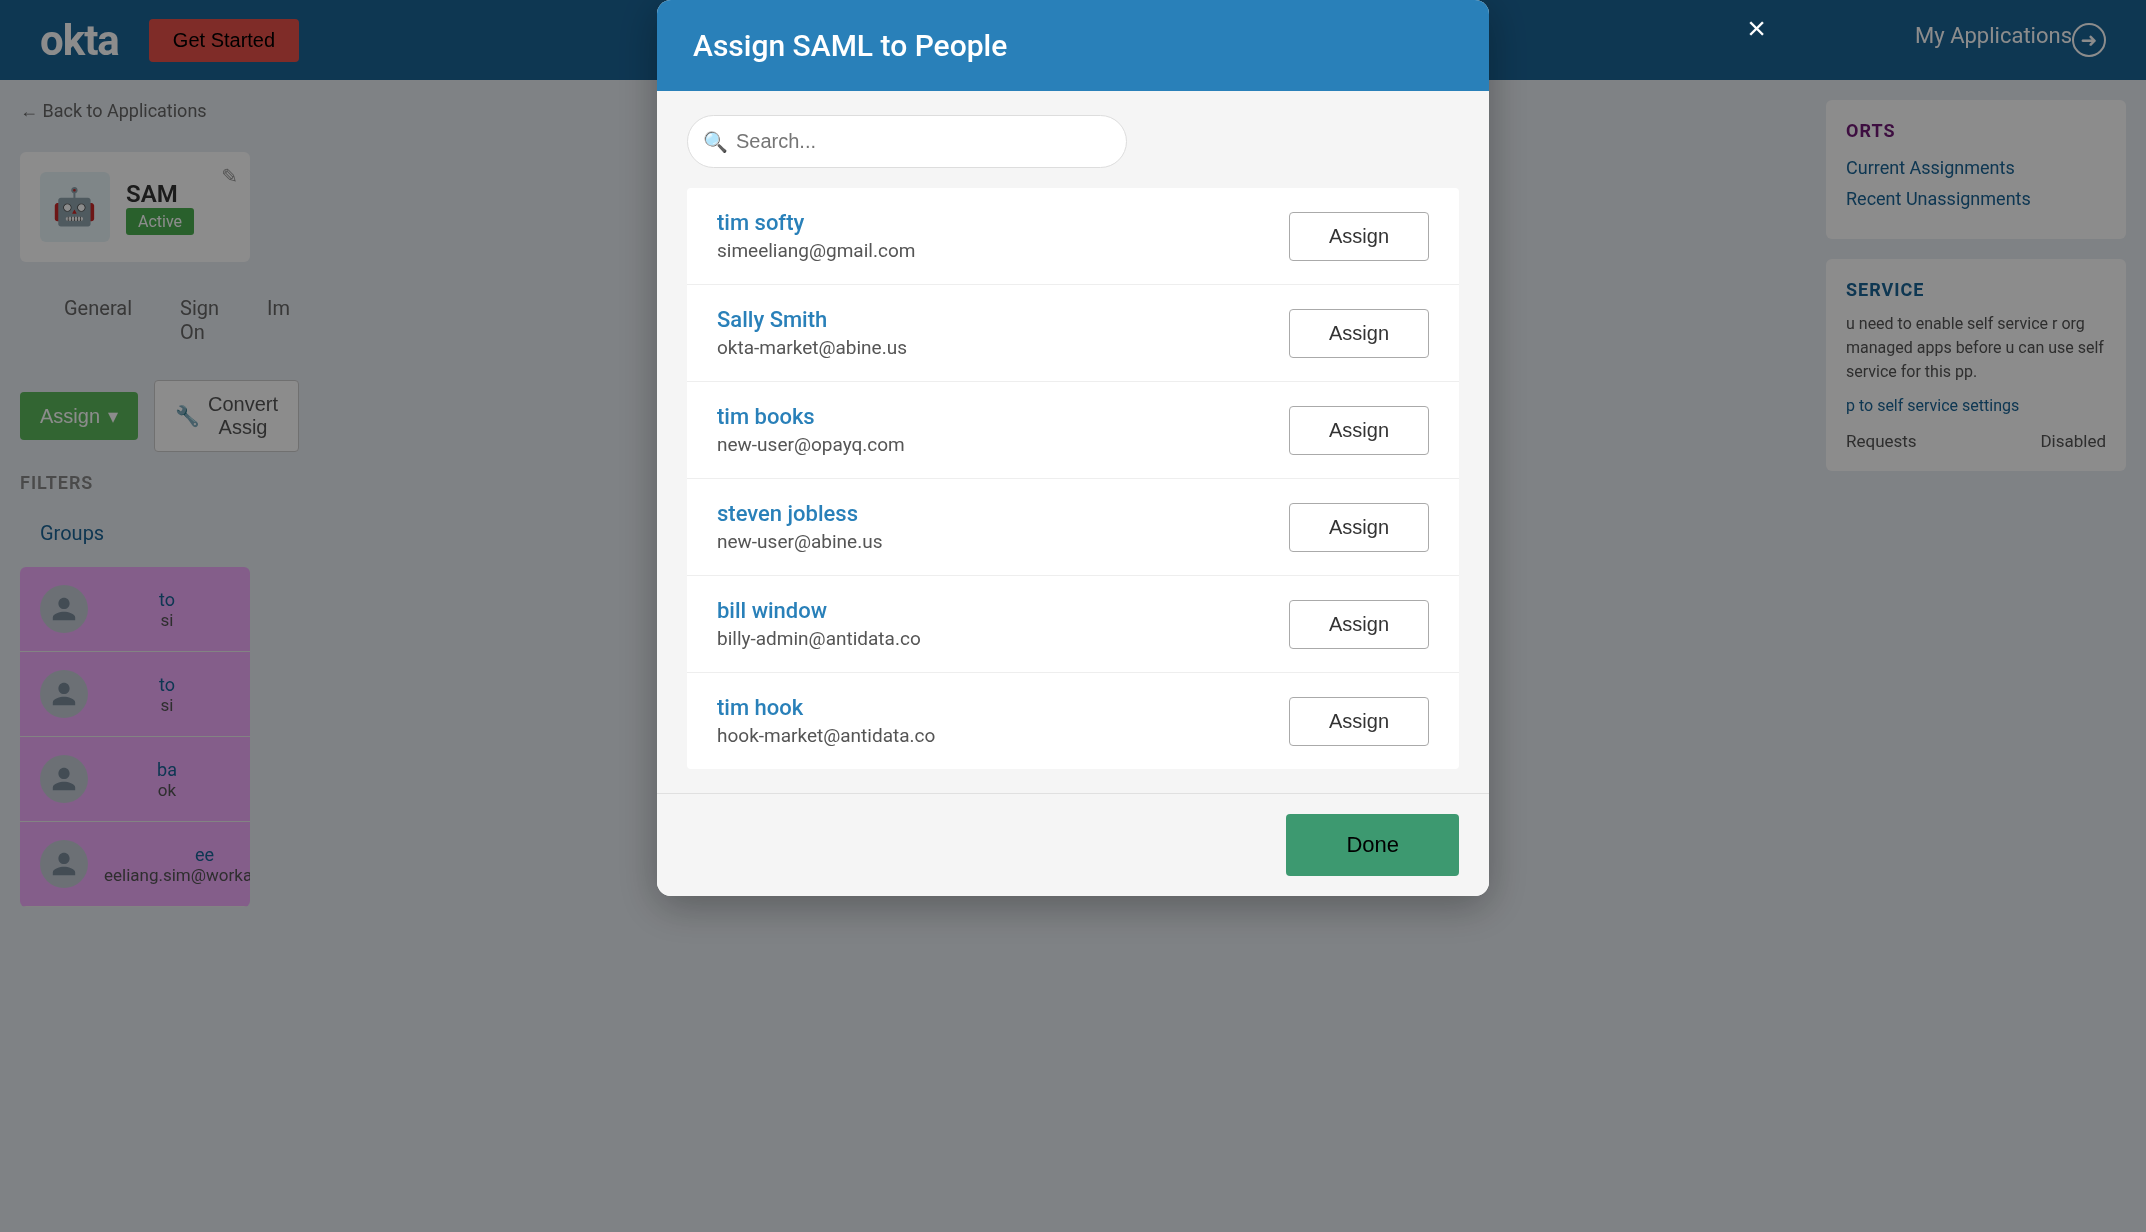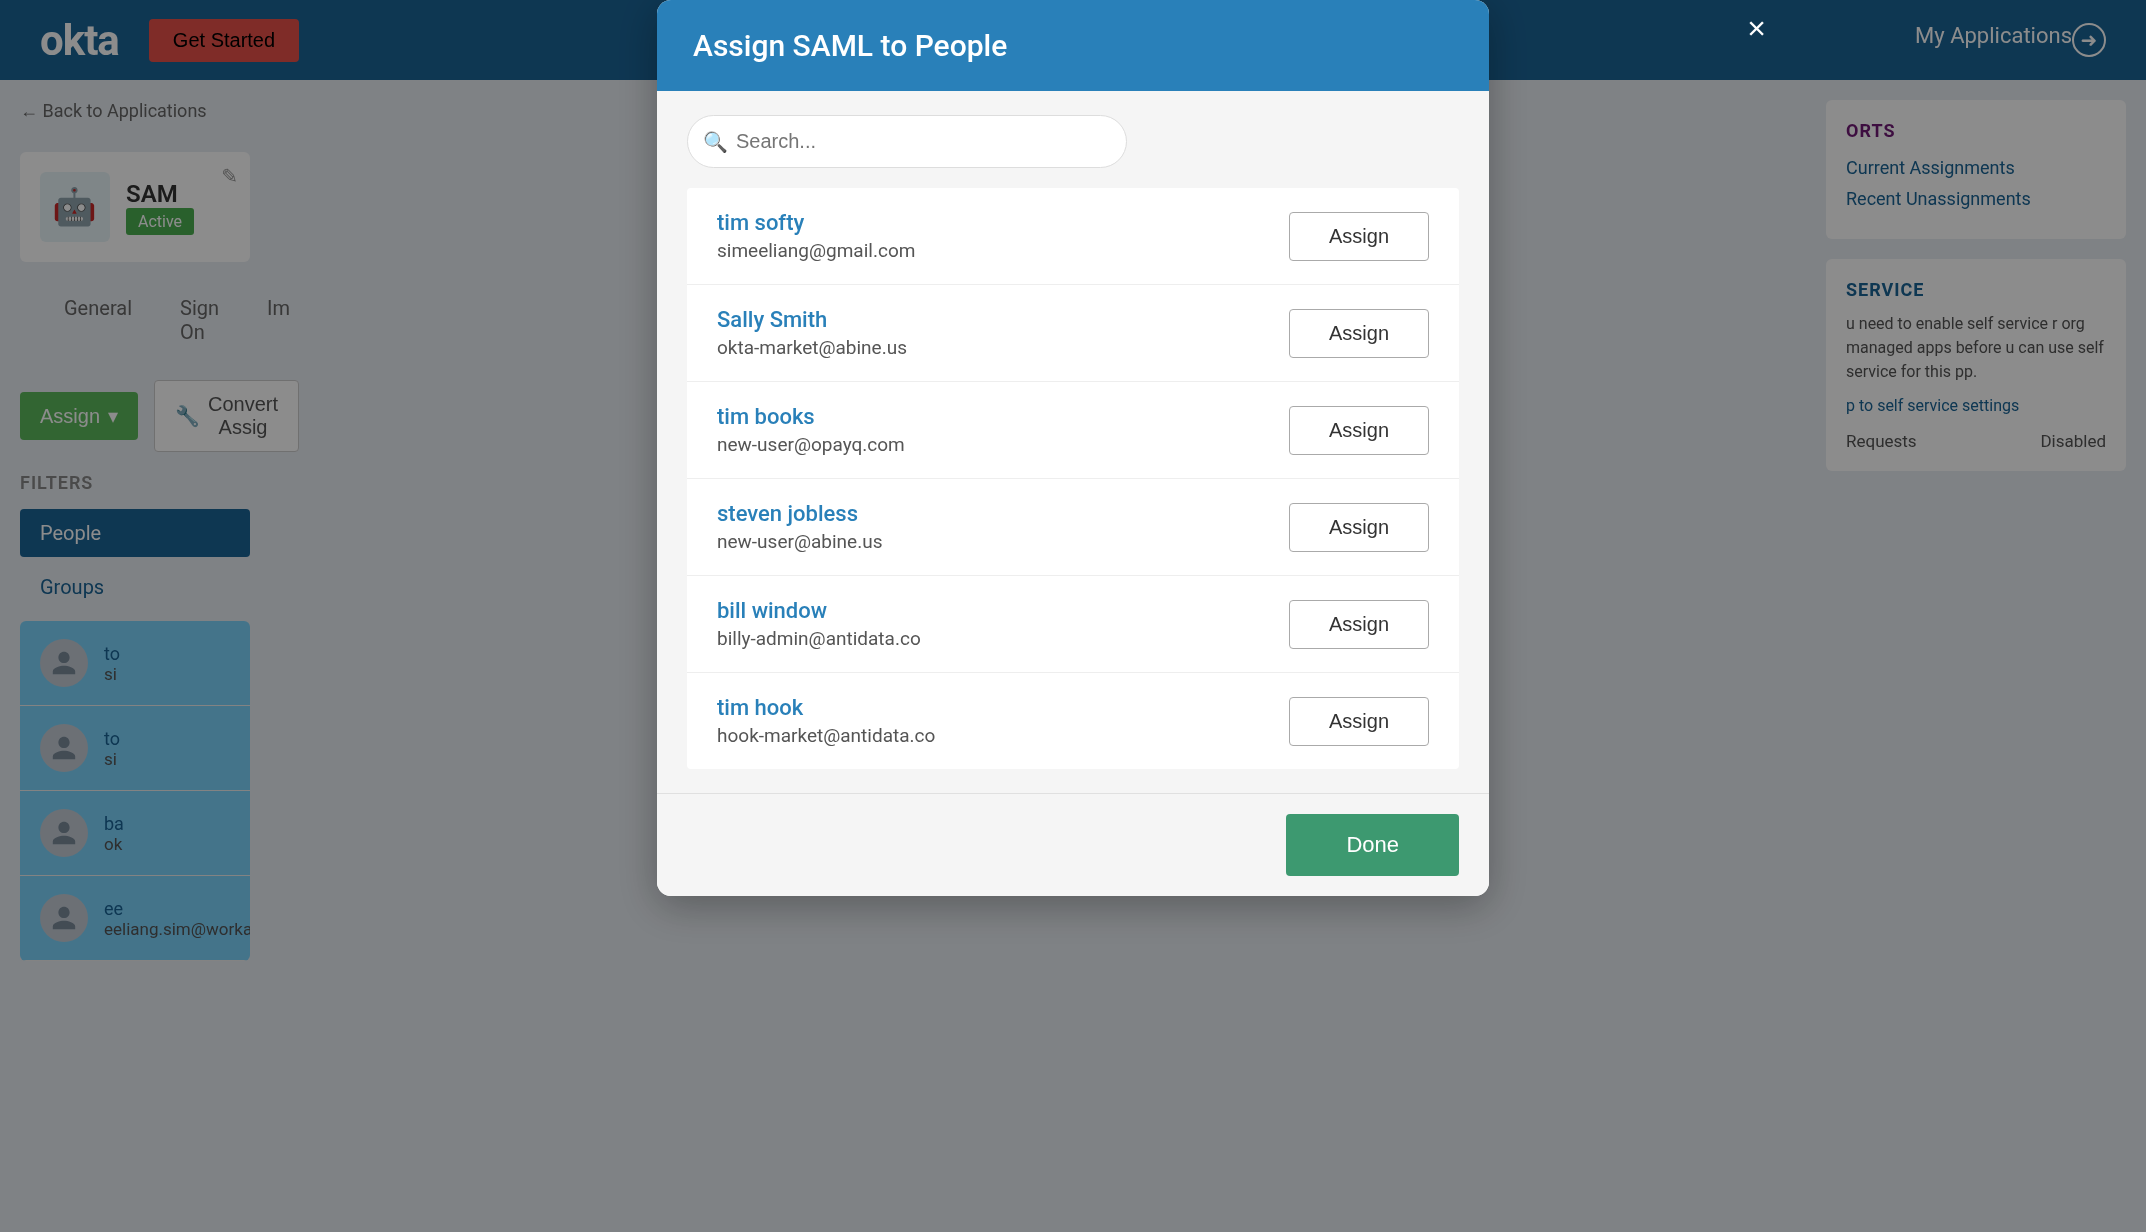--- a/index.html
+++ b/index.html
@@ -184,23 +184,24 @@
       padding: 12px 20px;
       font-size: 20px;
       cursor: pointer;
       display: flex;
       align-items: center;
       gap: 8px;
     }
 
     
     .user-list {
-      background: #7dd3fc;
+      background: #f0abfc;
       border-radius: 6px;
       overflow: hidden;
+      text-align: center;
     }
     .user-row {
       display: flex;
       align-items: center;
       padding: 18px 20px;
       border-bottom: 1px solid #eee;
       gap: 16px;
     }
     .user-avatar {
       width: 48px;
@@ -372,21 +373,21 @@
     
     .modal-footer {
       background: #f5f5f5;
       padding: 20px 30px;
       display: flex;
       justify-content: flex-end;
       border-top: 1px solid #e0e0e0;
     }
     .done-btn {
       background: #3d9970;
-      color: #ffffff;
+      color: #000000;
       border: none;
       border-radius: 4px;
       padding: 18px 60px;
       font-size: 22px;
       cursor: pointer;
     }
 
     
     .screen-close {
       position: fixed;
@@ -439,21 +440,20 @@
         <span>▾</span>
       </button>
       <button class="convert-btn">
         <span>🔧</span>
         <span>Convert Assig</span>
       </button>
     </div>
 
     <div style="margin-top:10px;">
       <div class="filters-label">FILTERS</div>
-      <div class="filter-item-active">People</div>
       <div class="filter-item">Groups</div>
     </div>
 
     <div class="user-list" style="margin-top:10px;">
       <div class="user-row">
         <div class="user-avatar">
           <svg viewBox="0 0 24 24">
               <path d="M12 12c2.7 0 4.8-2.1 4.8-4.8S14.7 2.4 12 2.4 7.2 4.5 7.2 7.2 9.3 12 12 12zm0 2.4c-3.2 0-9.6 1.6-9.6 4.8v2.4h19.2v-2.4c0-3.2-6.4-4.8-9.6-4.8z"></path>
             </svg>
         </div>

